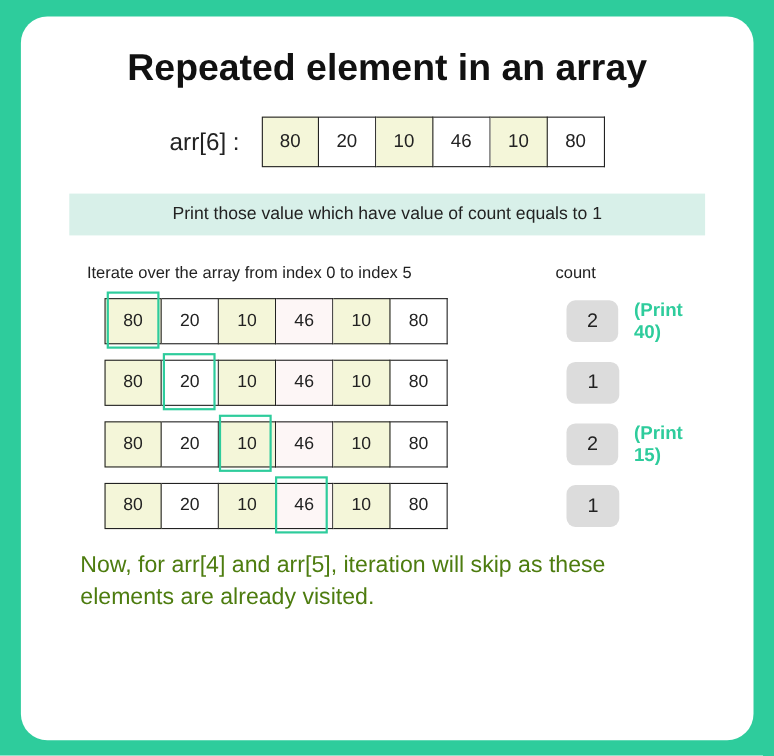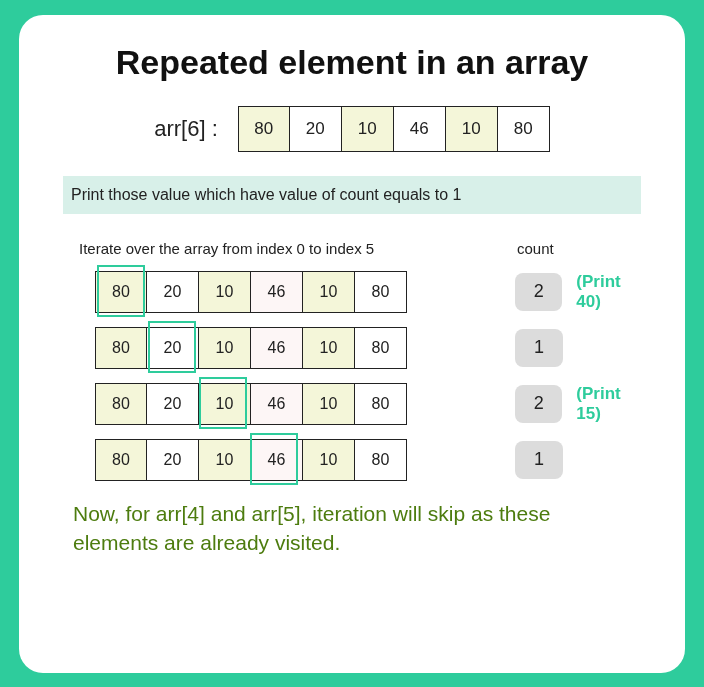--- a/index.html
+++ b/index.html
@@ -55,31 +55,31 @@
   align-items: center;
   justify-content: center;
   font-size: 17px;
   color: #222;
 }
 .cell + .cell { border-left: none; }
 .crm { background: #f4f6d9; }
 .pnk { background: #fdf6f6; }
 .banner {
   background: #d8f0e9;
+  text-align: center;
   font-size: 16px;
   color: #222;
-  padding: 10px 8px;
+  padding: 10px 24px;
   margin: 0 8px 26px 8px;
 }
 .section-labels {
   display: flex;
   margin: 0 24px 14px 24px;
   font-size: 15px;
   color: #222;
-  gap: 12px;
 }
 .lab-left { width: 380px; }
 .lab-right { margin-left: 46px; }
 .iter-block {
   margin-left: 40px;
 }
 .iter-row {
   display: flex;
   align-items: center;
   margin-bottom: 14px;

